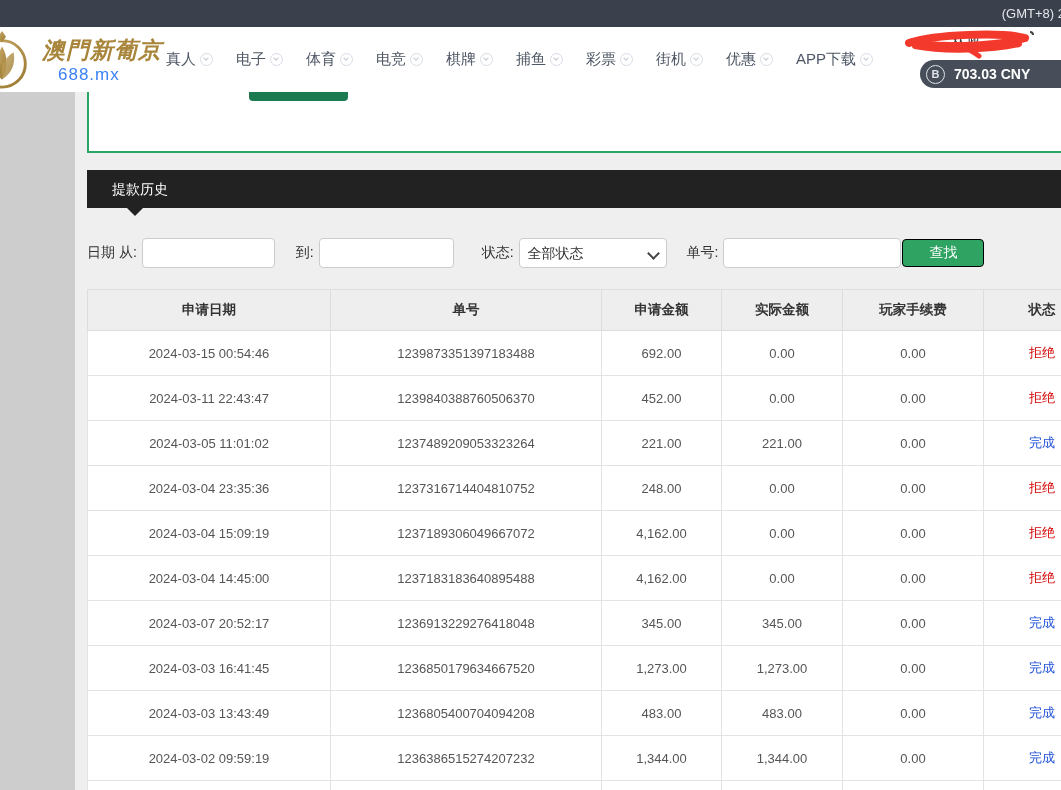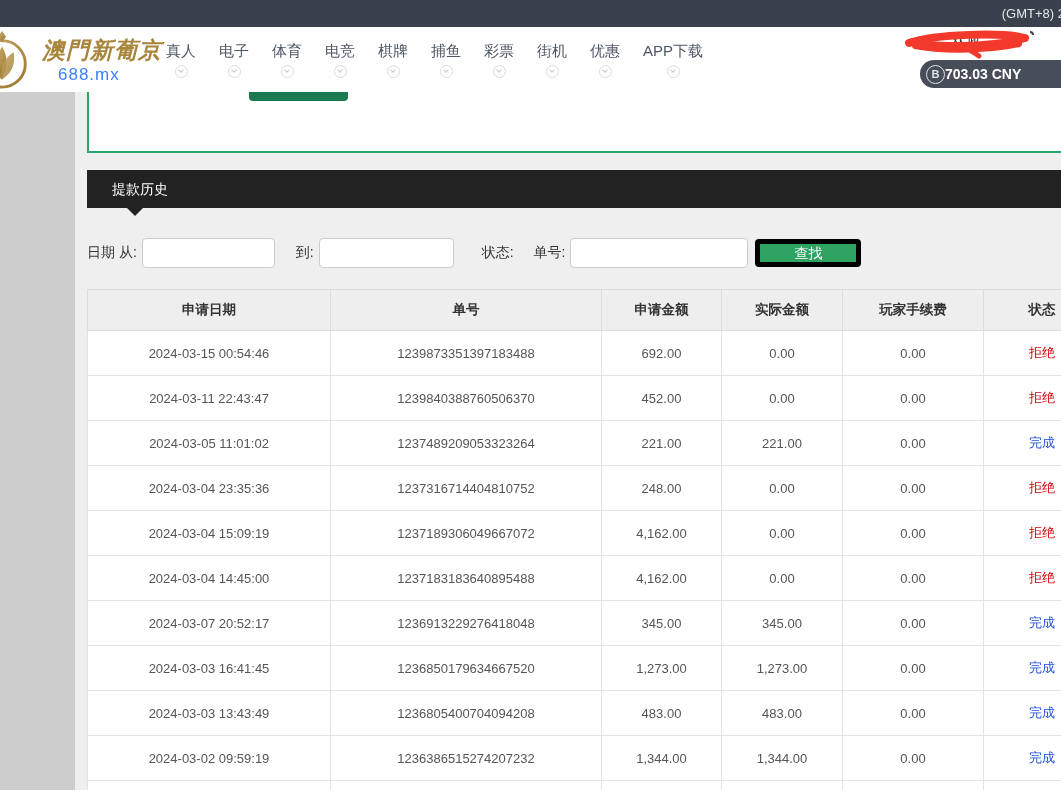--- a/index.html
+++ b/index.html
@@ -11,31 +11,31 @@
   .topbar .tz{position:absolute;right:-6px;top:0;line-height:27px;color:#e3e6eb;font-size:13px;padding-right:2px;}
 
   
   .header{position:absolute;left:0;top:27px;width:100%;height:65px;background:#ffffff;z-index:5;}
   .logo{position:absolute;left:0;top:0;height:65px;}
   .logo-emblem{position:absolute;left:-27px;top:2px;width:62px;height:62px;}
   .logo-title{position:absolute;left:42px;top:8px;width:130px;color:#a8853b;font-size:23px;font-weight:bold;font-style:italic;letter-spacing:1px;white-space:nowrap;font-family:Liberation Serif, serif;}
   .logo-domain{position:absolute;left:58px;top:38px;color:#3b82f6;font-size:17px;letter-spacing:1px;}
 
   .nav{position:absolute;left:166px;top:0;height:65px;display:flex;align-items:center;gap:23px;list-style:none;margin:0;padding:0;}
-  .nav li{display:flex;align-items:center;gap:4px;cursor:pointer;flex-direction:column;}
+  .nav li{display:flex;align-items:center;gap:4px;cursor:pointer;}
   .nav .lbl{font-size:15px;color:#4e5765;}
   .nav-ico{width:11px;height:11px;border:1px solid #d8dce4;border-radius:50%;position:relative;display:inline-block;}
   .nav-ico::after{content:"";position:absolute;left:3px;top:2px;width:3px;height:3px;border-right:1px solid #c3c9d4;border-bottom:1px solid #c3c9d4;transform:rotate(45deg);}
 
   .welcome{position:absolute;left:952px;top:4px;font-size:14px;color:#333;z-index:1;}
   .scribble{position:absolute;left:901px;top:0px;width:134px;height:32px;z-index:2;}
 
   .balance{position:absolute;left:920px;top:33px;width:155px;height:28px;background:#474d59;border-radius:14px;display:flex;align-items:center;padding-left:6px;box-sizing:border-box;cursor:pointer;}
   .btc{width:17px;height:17px;border:1.5px solid #dfe2e8;border-radius:50%;color:#dfe2e8;font-size:11px;font-weight:bold;text-align:center;line-height:17px;flex:0 0 auto;}
-  .balance .amt{color:#ffffff;font-size:14px;font-weight:bold;margin-left:0;white-space:nowrap;}
+  .balance .amt{color:#ffffff;font-size:14px;font-weight:bold;margin-left:9px;white-space:nowrap;}
 
   
   .left-strip{position:absolute;left:0;top:92px;width:75px;height:698px;background:#cdcdcd;}
   .content{position:absolute;left:87px;top:92px;width:1013px;}
 
   
   .green-box{position:relative;height:61px;background:#ffffff;border:2px solid #2ba567;border-top:none;box-sizing:border-box;}
   .green-sliver{position:absolute;left:160px;top:0;width:99px;height:9px;background:#1c7a50;border-radius:0 0 4px 4px;}
 
   
@@ -49,21 +49,21 @@
   .filters input{height:30px;border:1px solid #cccccc;border-radius:4px;box-sizing:border-box;padding:0 8px;font-size:13px;background:#fff;outline:none;}
   .inp-from{width:133px;margin-left:5px;}
   .lbl-to{margin-left:21px;}
   .inp-to{width:135px;margin-left:5px;}
   .lbl-status{margin-left:28px;}
   .sel-wrap{position:relative;margin-left:5px;}
   .sel-wrap select{width:148px;height:30px;border:1px solid #cccccc;border-radius:4px;background:#fff;font-size:14px;color:#333;padding:0 26px 0 8px;appearance:none;-webkit-appearance:none;outline:none;}
   .sel-chevron{position:absolute;right:9px;top:11px;width:7px;height:7px;border-right:2px solid #444;border-bottom:2px solid #444;transform:rotate(45deg);pointer-events:none;}
   .lbl-order{margin-left:20px;}
   .inp-order{width:178px;margin-left:5px;}
-  .search-btn{margin-left:7px;width:106px;height:28px;background:#2fa362;border:5px solid #000000;border-radius:4px;color:#ffffff;font-size:14px;cursor:pointer;}
+  .search-btn{margin-left:1px;width:82px;height:28px;background:#2fa362;border:1px solid #000000;border-radius:4px;color:#ffffff;font-size:14px;cursor:pointer;}
 
   
   table.history{margin-top:21px;width:1013px;border-collapse:collapse;table-layout:fixed;background:#ffffff;}
   table.history th{background:#eeeeee;height:38px;font-size:13.5px;font-weight:bold;color:#333333;border:1px solid #dddddd;}
   table.history td{height:42px;font-size:13px;color:#555555;text-align:center;border:1px solid #e3e3e3;border-top:none;}
   table.history td.st span{font-size:13px;}
   .reject{color:#d30000;}
   .complete{color:#1d4ed8;}
 </style>
 </head>
@@ -174,20 +174,26 @@
     <div class="panel-bar">
       <div class="pt">提款历史</div>
     </div>
 
     <div class="filters">
       <span class="flabel">日期 从:</span>
       <input class="inp-from" type="text" value="" style="">
       <span class="flabel lbl-to">到:</span>
       <input class="inp-to" type="text" value="" style="">
       <span class="flabel lbl-status">状态:</span>
+      <span class="sel-wrap">
+        <select>
+          <option>全部状态</option>
+        </select>
+        <span class="sel-chevron"></span>
+      </span>
       <span class="flabel lbl-order">单号:</span>
       <input class="inp-order" type="text" value="" style="">
       <button class="search-btn">查找</button>
     </div>
 
     <table class="history">
       <colgroup>
         <col style="width:243px">
           <col style="width:271px">
           <col style="width:120px">

